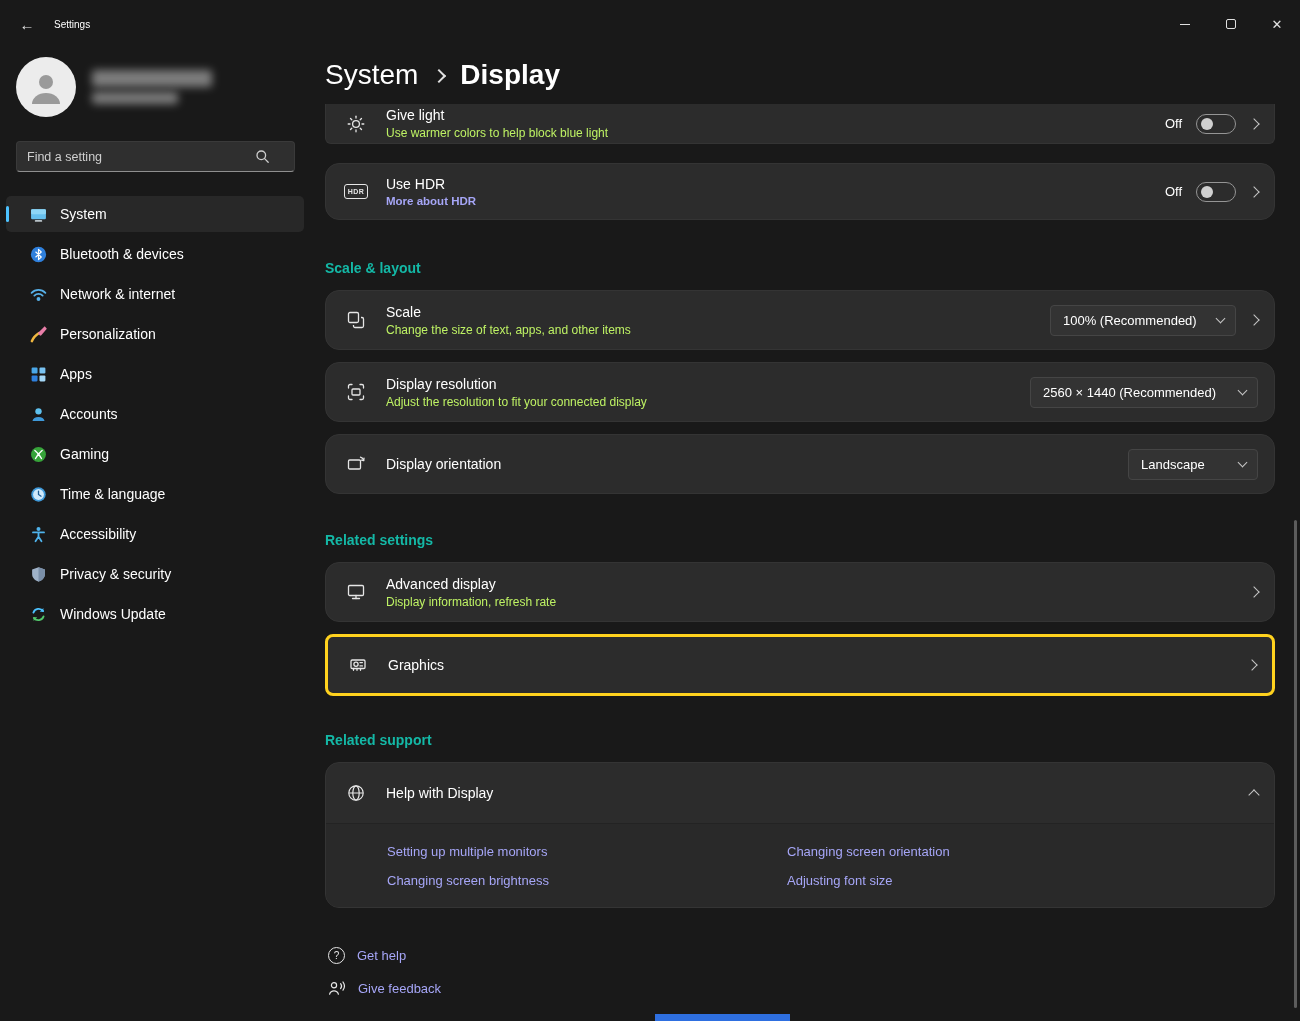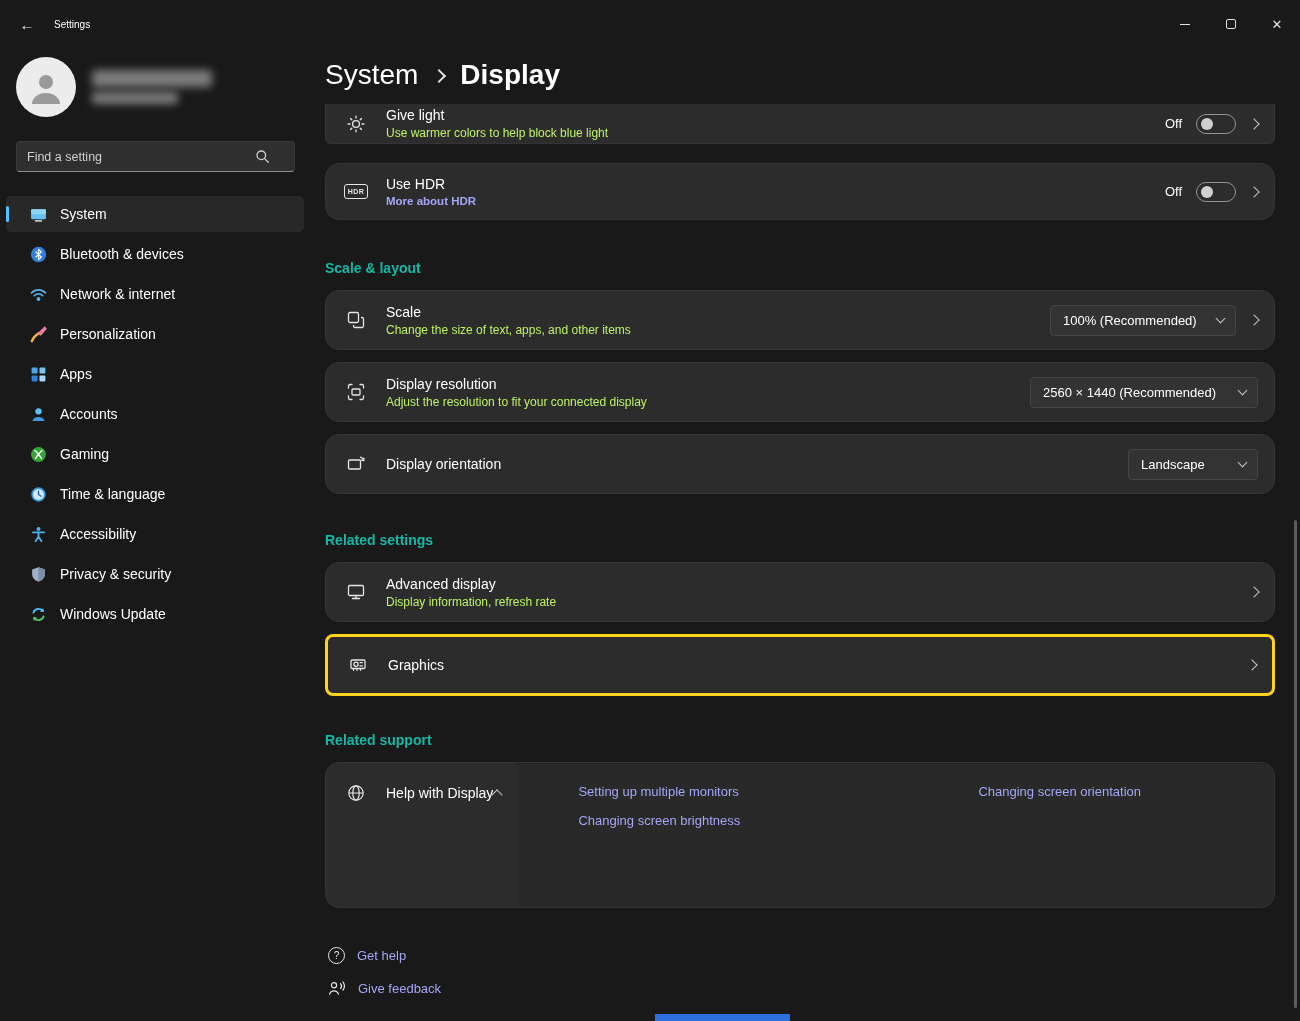--- a/index.html
+++ b/index.html
@@ -64,21 +64,21 @@
   .knob { position:absolute; left:4px; top:3px; width:12px; height:12px; border-radius:50%; background:#d0d0d0; }
 
   .dropdown { height:31px; background:#333333; border:1px solid #454545; border-radius:4px; display:flex; align-items:center; justify-content:space-between; padding:0 11px 0 12px; font-size:13px; color:#fff; gap:12px; }
 
   .hdr-badge { width:24px; height:15px; border:1.3px solid #e6e6e6; border-radius:3px; font-size:7px; font-weight:700; letter-spacing:.4px; display:flex; align-items:center; justify-content:center; color:#e6e6e6; }
 
   .section-header { position:absolute; left:325px; font-size:14px; font-weight:700; color:#14b8a6; }
 
   .card.graphics-highlight { border:3px solid var(--highlight,#ffd21e); border-radius:8px; }
 
-  .help-card { flex-direction:row; align-items:stretch; padding:0; overflow:hidden; }
+  .help-card { flex-direction:column; align-items:stretch; padding:0; overflow:hidden; }
   .help-header { height:60px; display:flex; align-items:center; padding-right:16px; }
   .help-body { flex:1; background:#292929; border-top:1px solid #232323; padding:20px 0 0 61px; display:grid; grid-auto-flow:column; grid-template-rows:repeat(2,29px); grid-template-columns:400px auto; }
   .help-link { font-size:13px; color:var(--link,#a6a6f7); text-decoration:none; }
 
   .footer-row { position:absolute; left:328px; display:flex; align-items:center; gap:12px; height:20px; }
   .footer-link { font-size:13px; color:var(--link,#a6a6f7); text-decoration:none; }
   .qmark-icon { width:17px; height:17px; border:1.2px solid #e6e6e6; border-radius:50%; display:flex; align-items:center; justify-content:center; font-size:10px; color:#e6e6e6; }
 
   .scrollbar { position:absolute; right:3px; top:520px; width:3px; height:488px; background:#5c5c5c; border-radius:2px; }
   .blue-strip { position:absolute; left:655px; top:1014px; width:135px; height:7px; background:#2e6fe0; }
@@ -393,20 +393,21 @@
     </div>
     <div class="card-title">Help with Display</div>
     <div class="card-right">
       <span class="chev chev-up"></span>
     </div>
   </div>
   <div class="help-body">
     <a href="#" class="help-link">Setting up multiple monitors</a>
     <a href="#" class="help-link">Changing screen brightness</a>
     <a href="#" class="help-link">Changing screen orientation</a>
+    <a href="#" class="help-link">Adjusting font size</a>
   </div>
 </section>
 
 <div class="footer-row" style="top:945px;">
   <span class="qmark-icon">
       <span>?</span>
     </span>
   <a href="#" class="footer-link">Get help</a>
 </div>
 <div class="footer-row" style="top:978px;">

